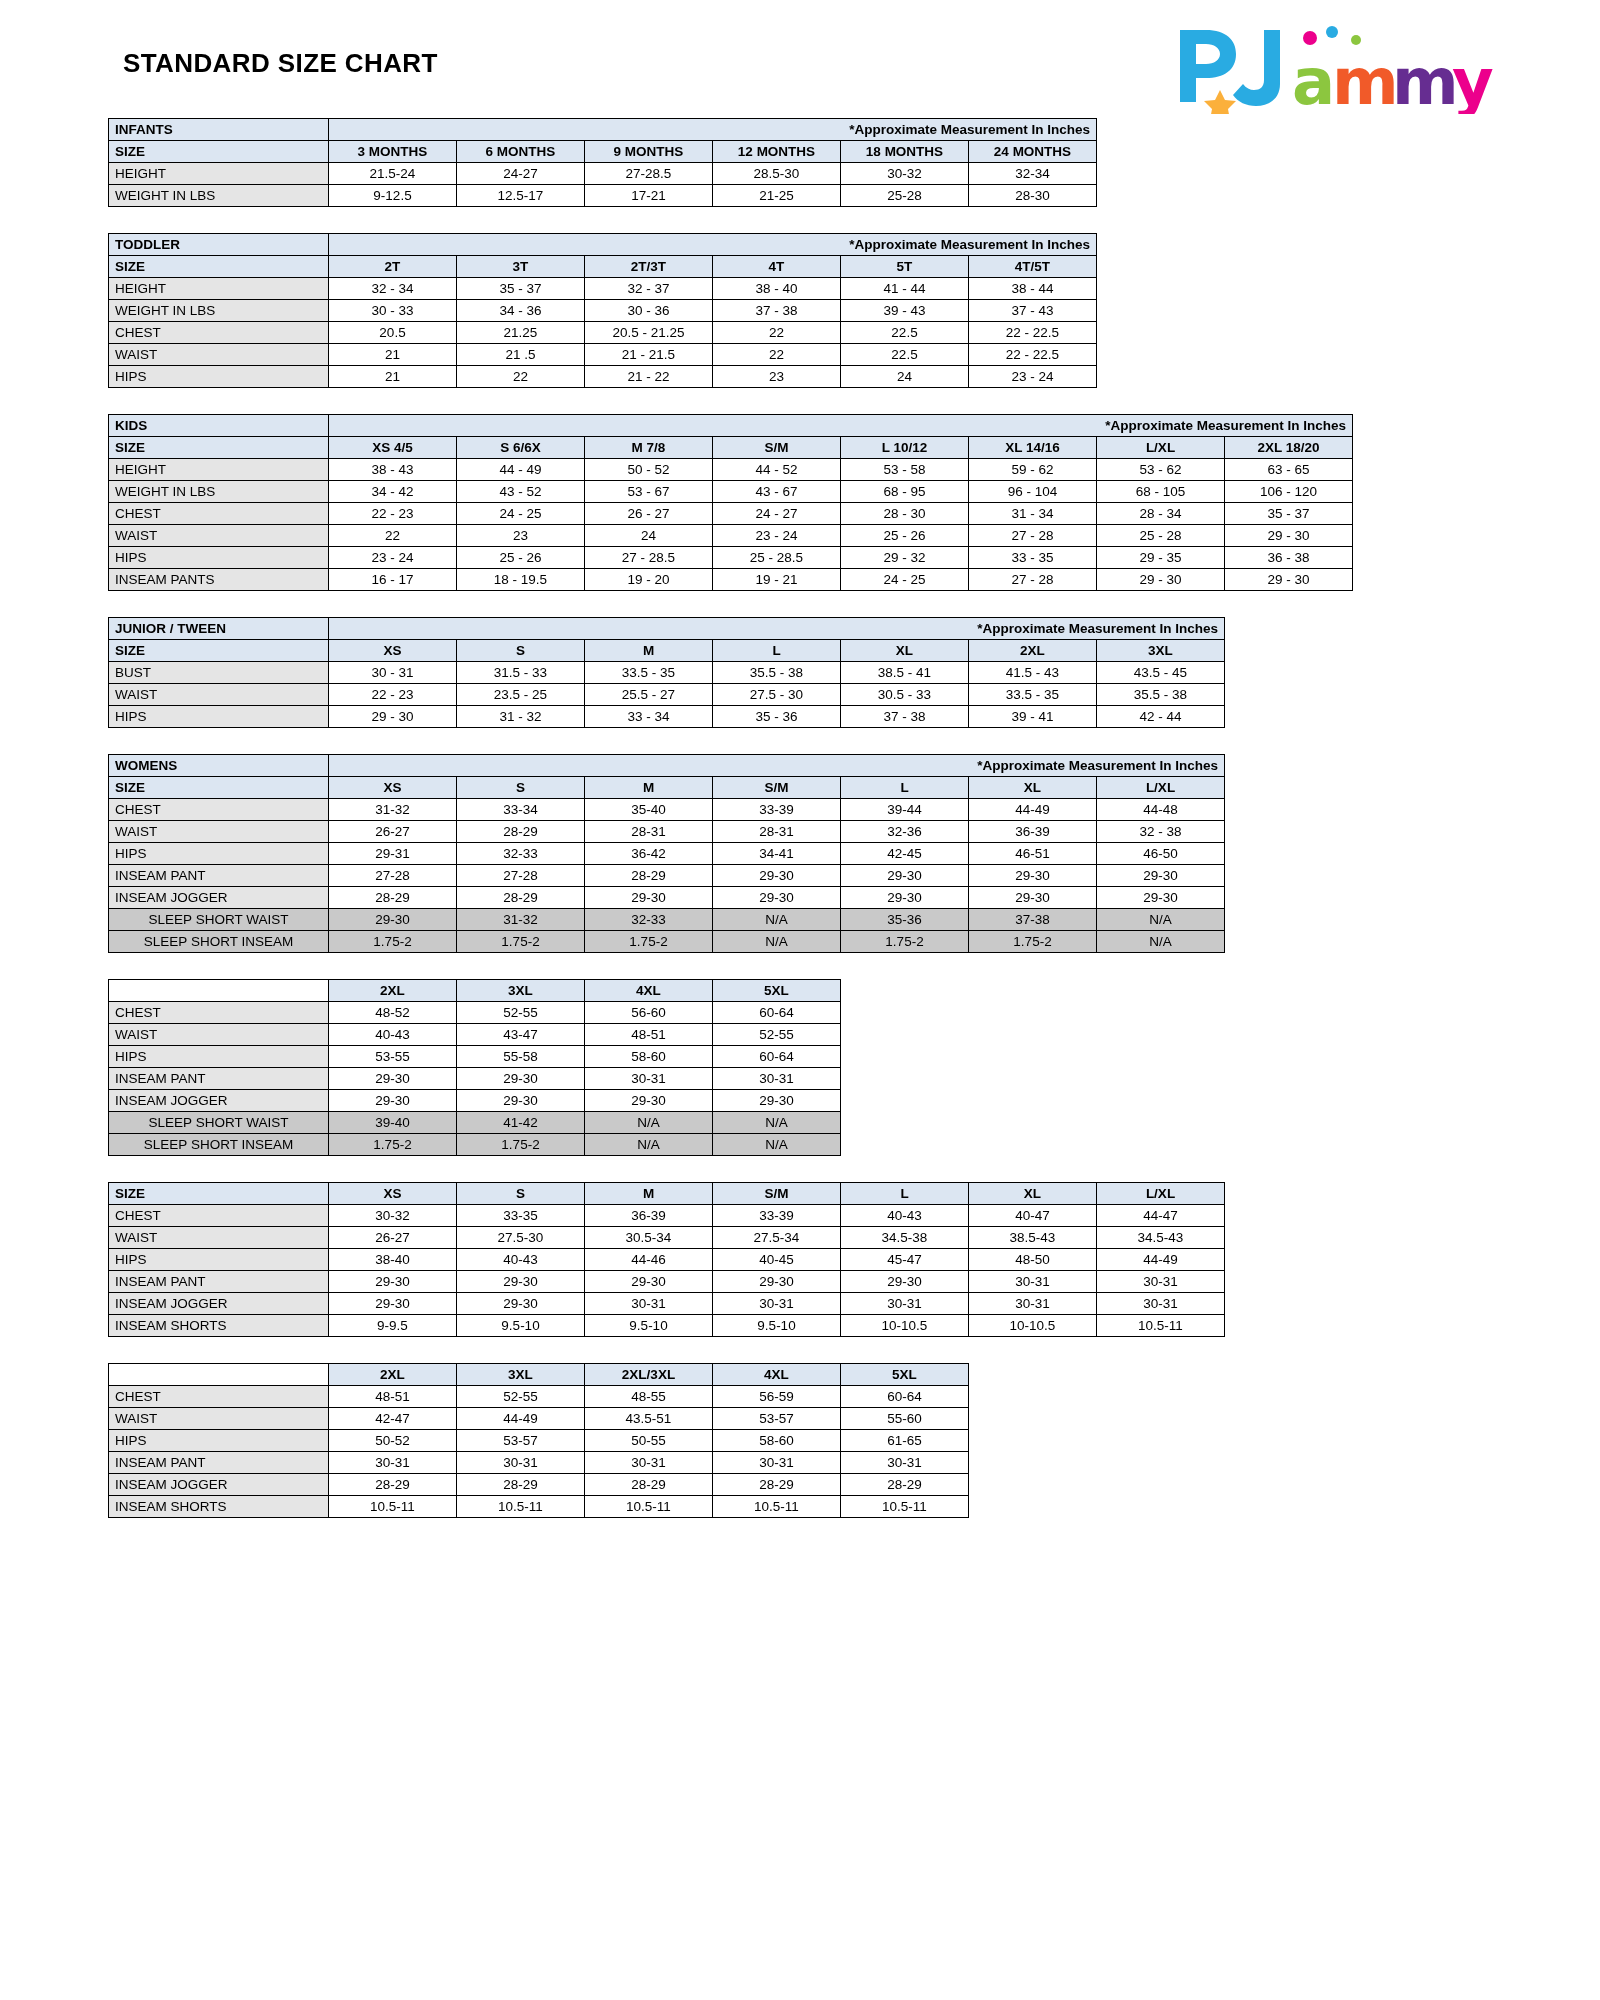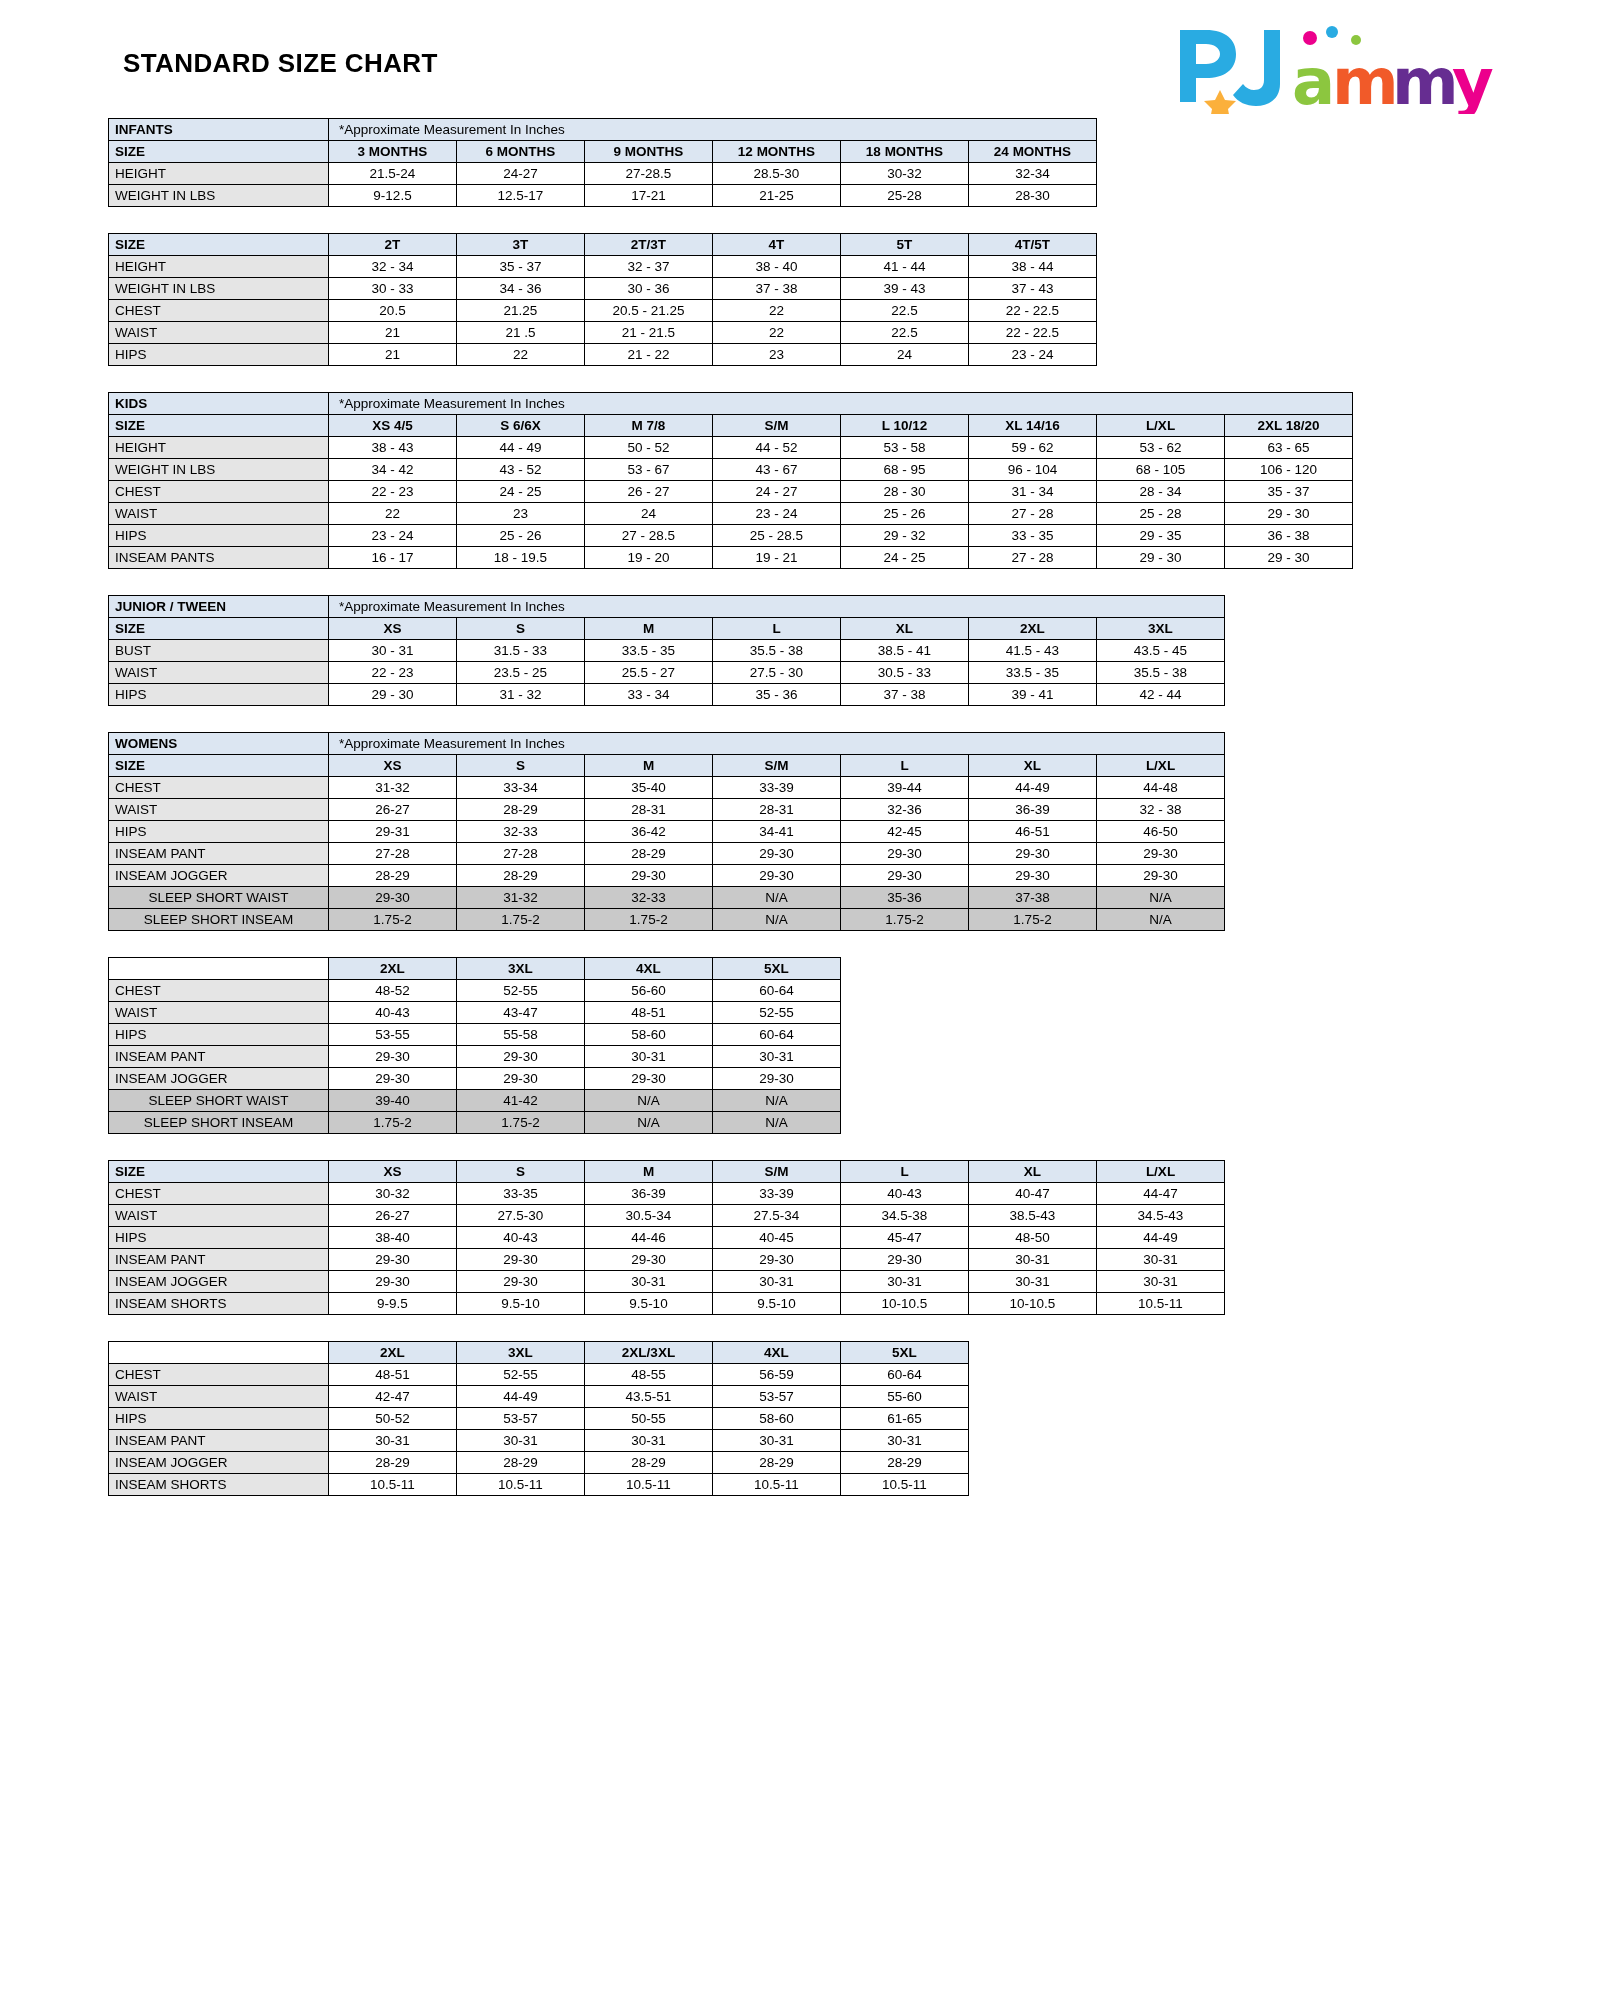--- a/index.html
+++ b/index.html
@@ -55,22 +55,22 @@
     box-sizing: border-box;
     white-space: nowrap;
     overflow: hidden;
   }
   td.hdr {
     background: #dce6f2;
     font-weight: bold;
   }
   td.hdr-note {
     background: #dce6f2;
-    font-weight: normal;
-    text-align: left;
+    font-weight: bold;
+    text-align: right;
     padding-left: 150px;
   }
   td.rowlabel {
     text-align: left;
     background: #e5e5e5;
   }
   td.val {
     text-align: center;
   }
   td.shade {
@@ -163,20 +163,24 @@
         <colgroup>
           <col style="width: 220px;">
           <col style="width: 128px;">
           <col style="width: 128px;">
           <col style="width: 128px;">
           <col style="width: 128px;">
           <col style="width: 128px;">
           <col style="width: 128px;">
         </colgroup>
         <tbody>
+          <tr>
+            <td class="hdr">TODDLER</td>
+            <td class="hdr-note" colspan="6" style="padding-left: 10px;">*Approximate Measurement In Inches</td>
+          </tr>
           <tr>
             <td class="hdr">SIZE</td>
             <td class="hdr val">2T</td>
             <td class="hdr val">3T</td>
             <td class="hdr val">2T/3T</td>
             <td class="hdr val">4T</td>
             <td class="hdr val">5T</td>
             <td class="hdr val">4T/5T</td>
           </tr>
           <tr>

